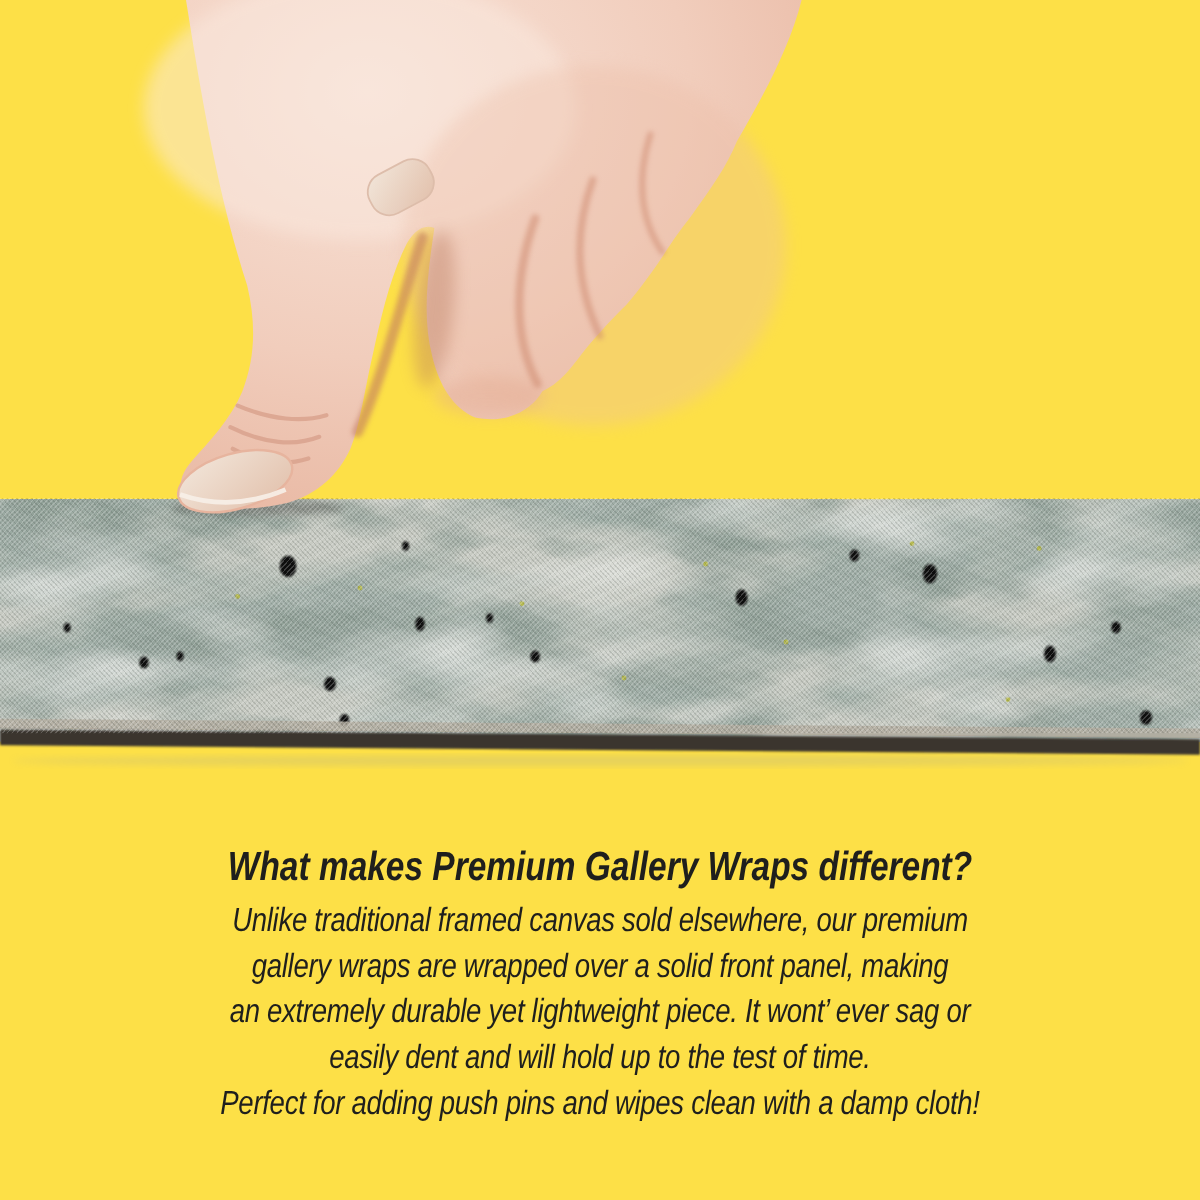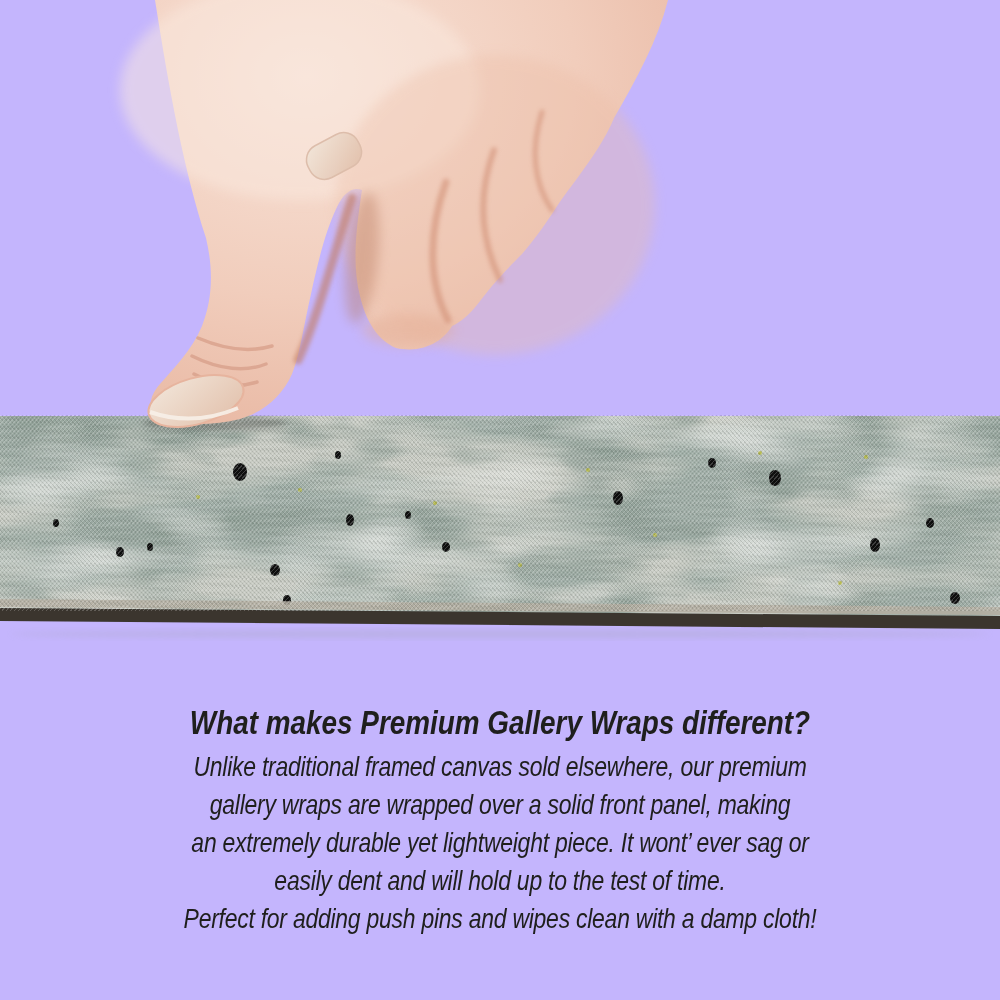--- a/index.html
+++ b/index.html
@@ -1,17 +1,17 @@
 <!DOCTYPE html>
 <html><head>
 <meta charset="utf-8">
 <style>
   html,body{margin:0;padding:0;background:#ffffff;}
   .page{
-    position:relative;width:1000px;height:1000px;background:#c4b5fd;
+    position:relative;width:1000px;height:1000px;background:#fde047;
     overflow:hidden;font-family:"Liberation Sans",sans-serif;
   }
   .hand-svg{position:absolute;left:0;top:0;width:1000px;height:430px;z-index:3;}
   .strip-svg{position:absolute;left:0;top:415px;width:1000px;height:230px;z-index:1;}
   .weave{
     position:absolute;left:0;top:415px;width:1000px;height:196px;z-index:2;
     background:
       repeating-linear-gradient(132deg, rgba(255,255,255,0.20) 0 1px, rgba(255,255,255,0) 1px 3px),
       repeating-linear-gradient(48deg, rgba(35,42,37,0.14) 0 1px, rgba(35,42,37,0) 1px 3px);
     pointer-events:none;

